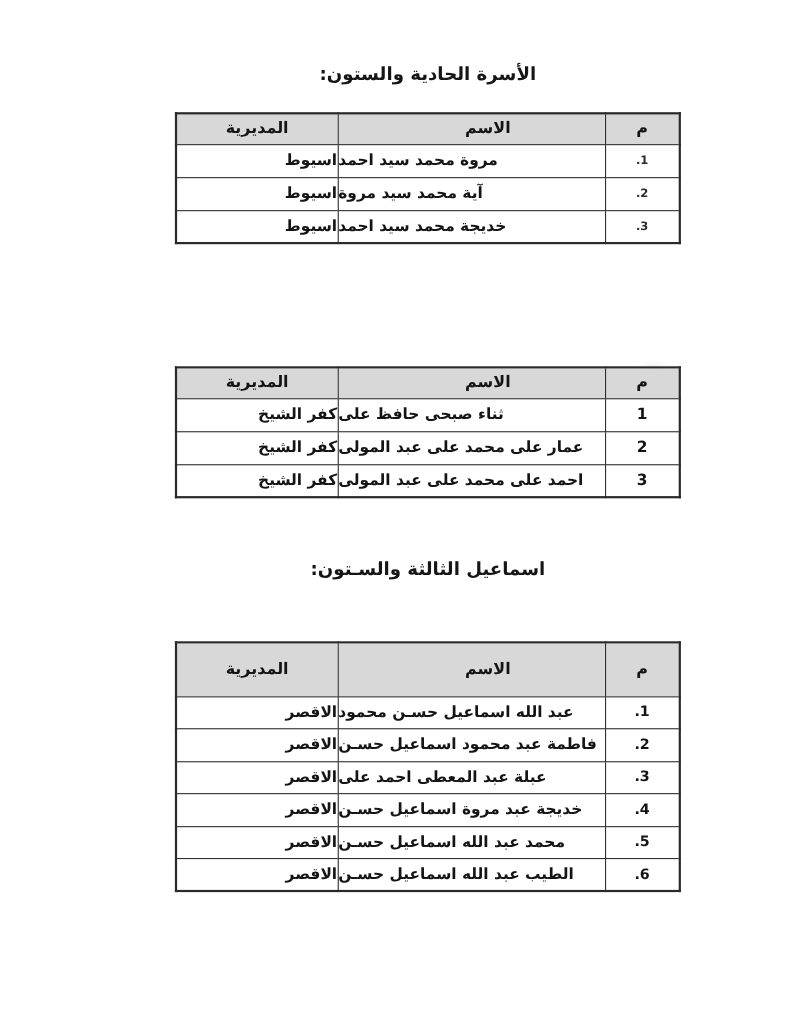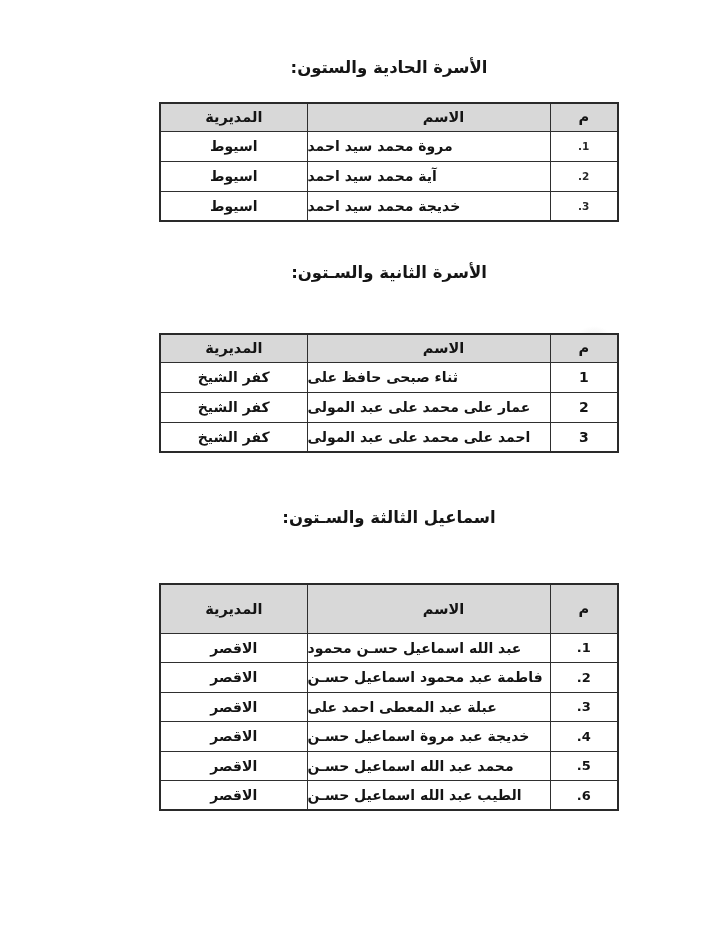--- a/index.html
+++ b/index.html
@@ -67,21 +67,21 @@
   td.cell-num {
     text-align: center;
     direction: ltr;
     unicode-bidi: bidi-override;
   }
   #table-1 td.cell-num { font-size: 10.5px; color: #2a2a2a; }
   #table-2 td.cell-num { font-size: 14px; }
   #table-3 td.cell-num { font-size: 13px; }
 
   td.cell-name { text-align: left; padding-right: 6px; }
-  td.cell-gov { text-align: center; }
+  td.cell-gov { }
 
   .scan-artifact {
     position: absolute;
     left: 576px;
     top: 326px;
     width: 36px;
     height: 26px;
     border-radius: 50%;
     background: radial-gradient(closest-side, rgba(255,255,255,0.55), rgba(220,220,220,0.25), rgba(255,255,255,0));
     pointer-events: none;
@@ -103,32 +103,31 @@
       </tr>
     </thead>
     <tbody>
       <tr>
         <td class="cell-num">.1</td>
         <td class="cell-name">مروة محمد سيد احمد</td>
         <td class="cell-gov">اسيوط</td>
       </tr>
       <tr>
         <td class="cell-num">.2</td>
-        <td class="cell-name">آية محمد سيد احمد</td>
+        <td class="cell-name">آية محمد سيد مروة</td>
         <td class="cell-gov">اسيوط</td>
       </tr>
       <tr>
         <td class="cell-num">.3</td>
         <td class="cell-name">خديجة محمد سيد احمد</td>
         <td class="cell-gov">اسيوط</td>
       </tr>
     </tbody>
   </table>
 
-  <div class="section-title" id="title-2">الأسرة الثانية والسـتون:</div>
 
   <div class="scan-artifact"></div>
 
   <table class="family-table" id="table-2">
     <thead>
       <tr>
         <th class="col-num">م</th>
         <th class="col-name">الاسم</th>
         <th class="col-gov">المديرية</th>
       </tr>

